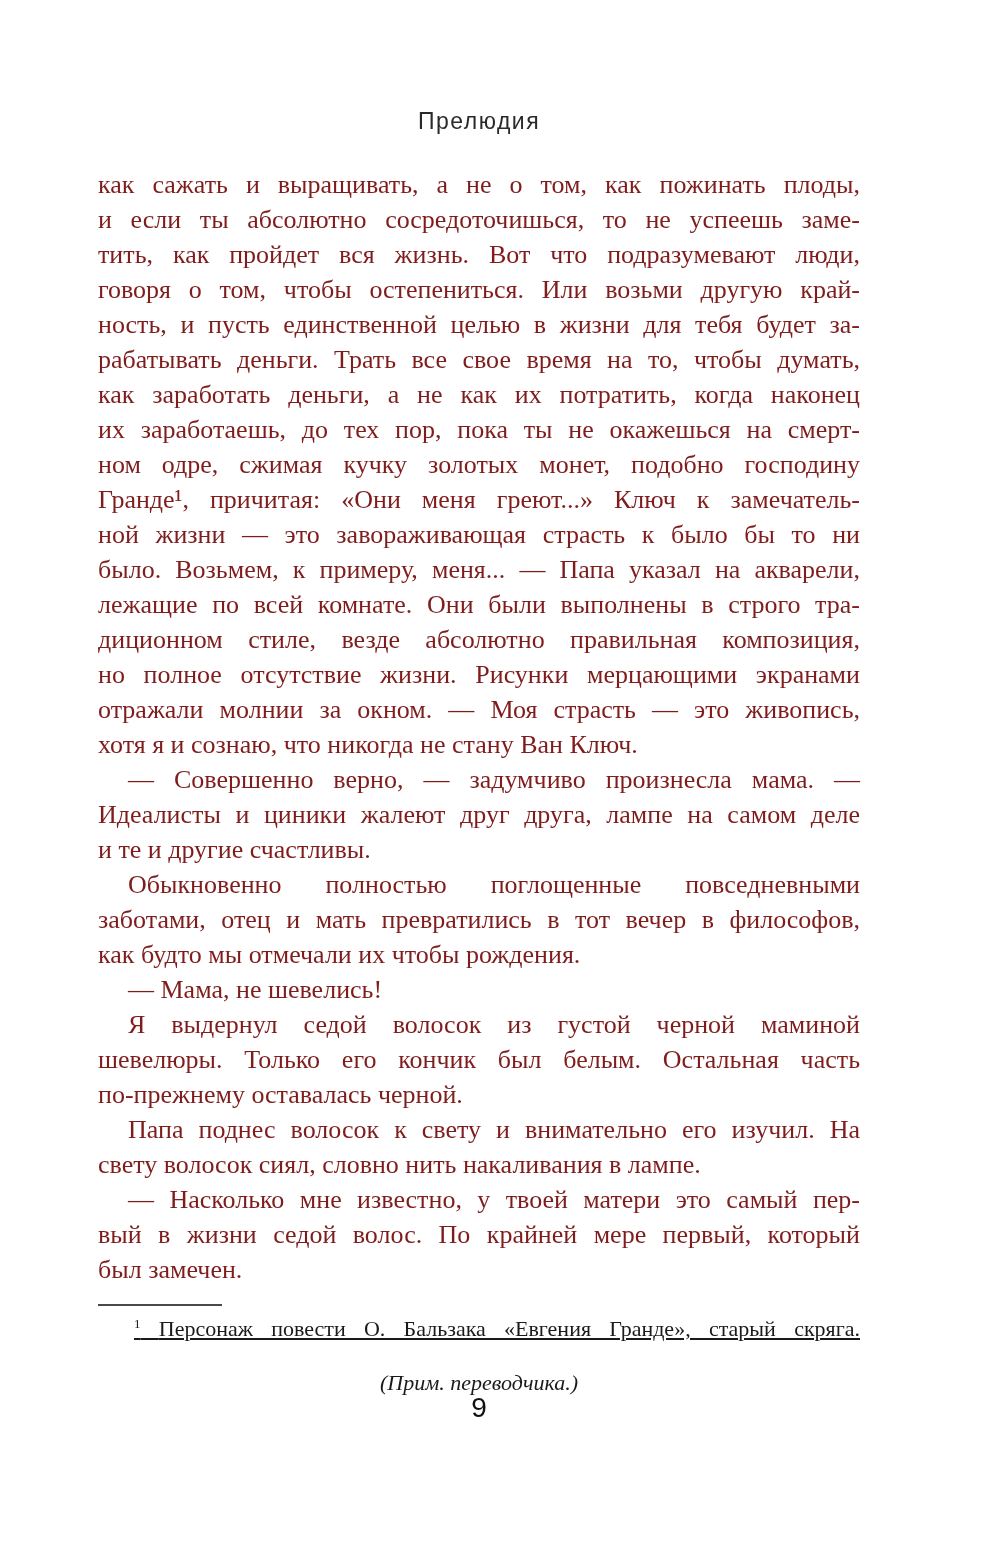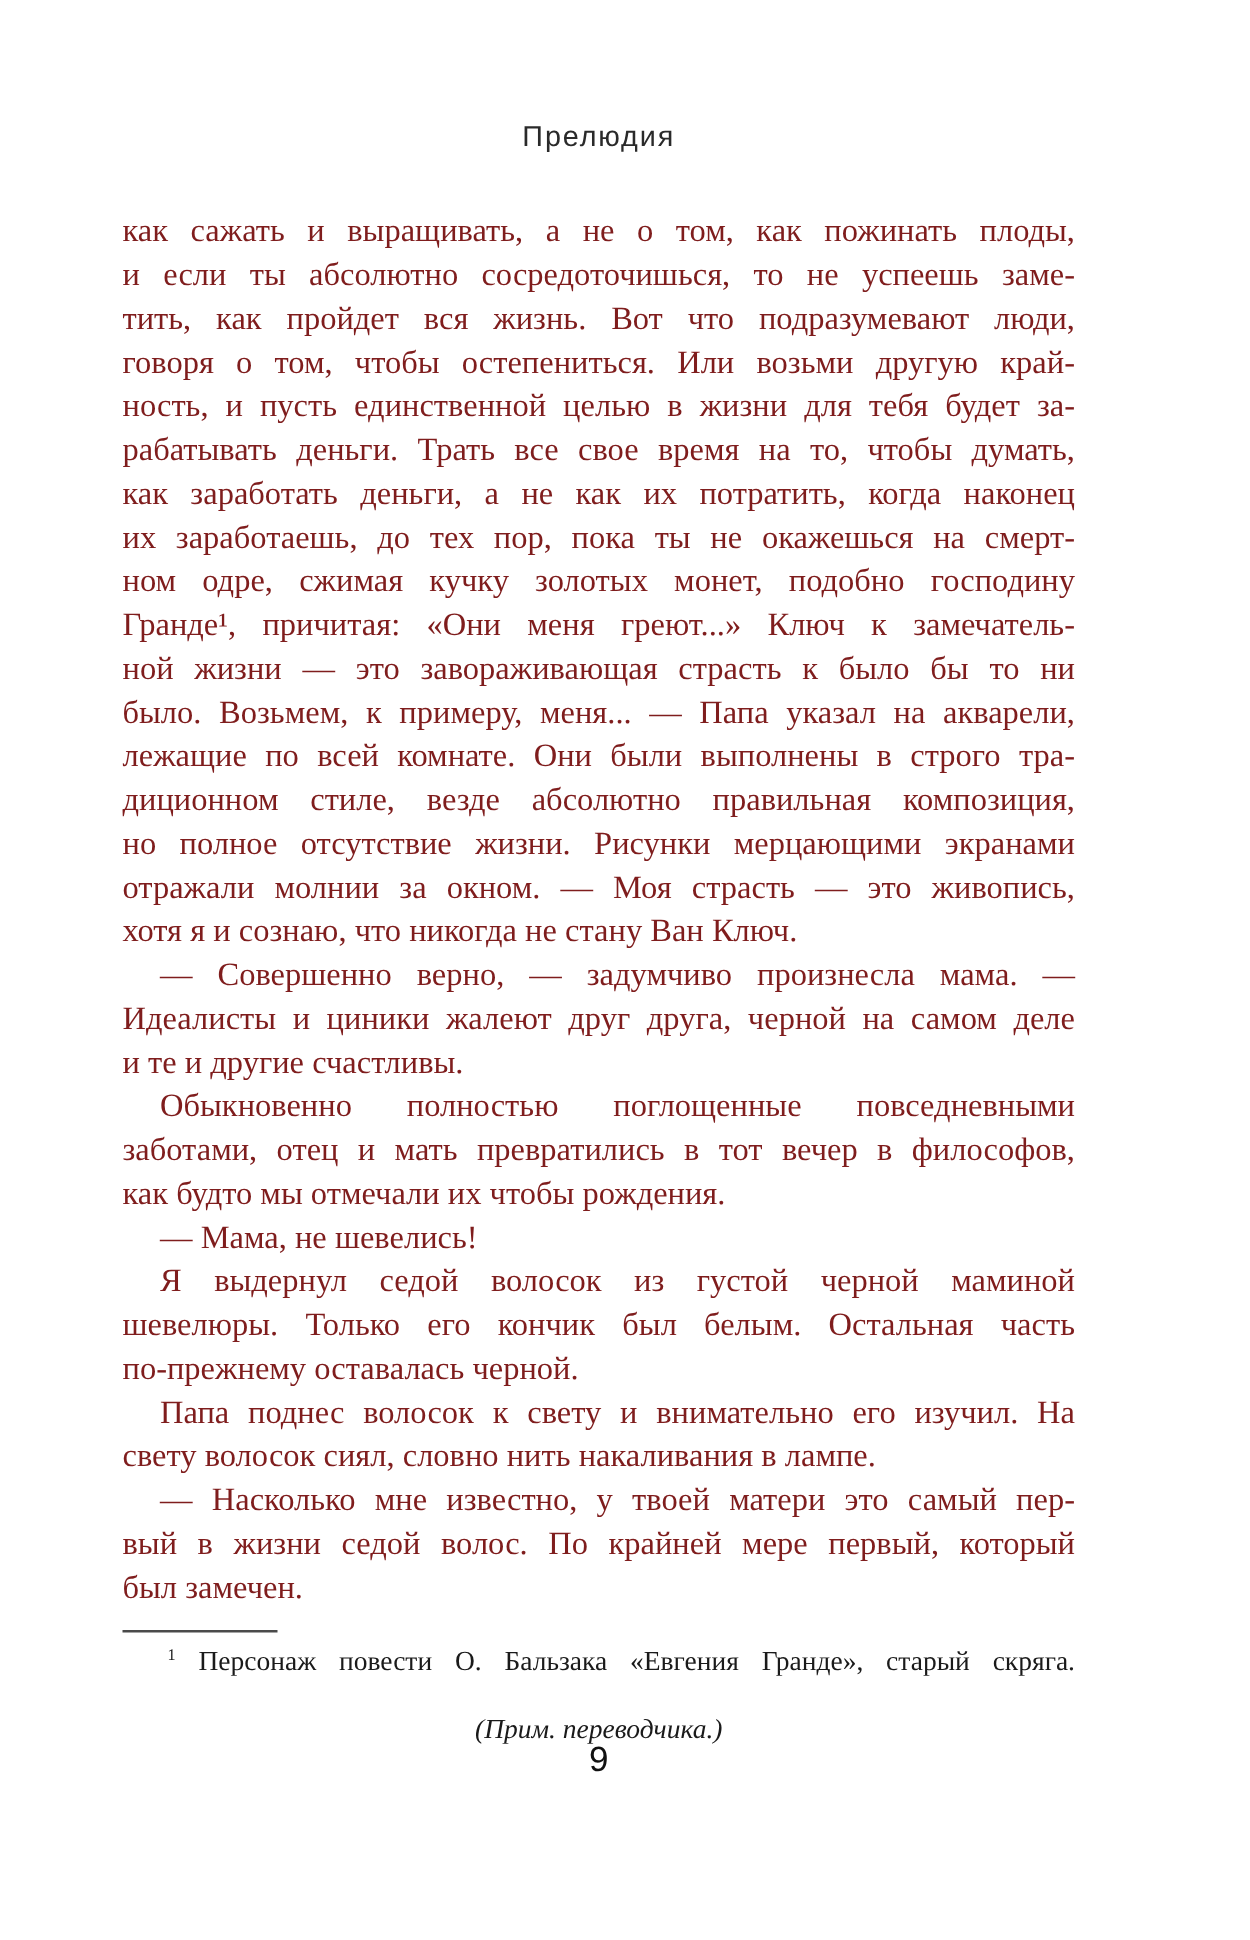--- a/index.html
+++ b/index.html
@@ -14,21 +14,21 @@
     background: #ffffff;
     color: #1a1a1a;
     overflow: hidden;
   }
   .column {
     position: absolute;
     left: 98px;
     width: 762px;
   }
   .chapter-title {
-    top: 96px;
+    top: 108px;
     text-align: center;
     font-family: "Liberation Sans", "DejaVu Sans", sans-serif;
     font-weight: 400;
     font-size: 23px;
     letter-spacing: 1.5px;
     color: #2a2a2a;
   }
   .body-text {
     top: 167px;
     font-family: "Liberation Serif", "DejaVu Serif", serif;
@@ -57,20 +57,21 @@
     top: 1312px;
     font-family: "Liberation Serif", "DejaVu Serif", serif;
     font-size: 22px;
     line-height: 34px;
     color: #1a1a1a;
   }
   .fn-first {
     text-indent: 36px;
     text-align: justify;
     text-align-last: justify;
+    text-decoration: underline;
   }
   .fn-first sup {
     font-size: 13px;
     line-height: 0;
   }
   .fn-attribution {
     font-style: italic;
     text-align: center;
     margin-top: 20px;
   }
@@ -101,21 +102,21 @@
       <div class="line">ном одре, сжимая кучку золотых монет, подобно господину</div>
       <div class="line">Гранде¹, причитая: «Они меня греют...» Ключ к замечатель-</div>
       <div class="line">ной жизни — это завораживающая страсть к было бы то ни</div>
       <div class="line">было. Возьмем, к примеру, меня... — Папа указал на акварели,</div>
       <div class="line">лежащие по всей комнате. Они были выполнены в строго тра-</div>
       <div class="line">диционном стиле, везде абсолютно правильная композиция,</div>
       <div class="line">но полное отсутствие жизни. Рисунки мерцающими экранами</div>
       <div class="line">отражали молнии за окном. — Моя страсть — это живопись,</div>
       <div class="line last">хотя я и сознаю, что никогда не стану Ван Ключ.</div>
       <div class="line indent">— Совершенно верно, — задумчиво произнесла мама. —</div>
-      <div class="line">Идеалисты и циники жалеют друг друга, черной на самом деле</div>
+      <div class="line">Идеалисты и циники жалеют друг друга, лампе на самом деле</div>
       <div class="line last">и те и другие счастливы.</div>
       <div class="line indent">Обыкновенно полностью поглощенные повседневными</div>
       <div class="line">заботами, отец и мать превратились в тот вечер в философов,</div>
       <div class="line last">как будто мы отмечали их чтобы рождения.</div>
       <div class="line last indent">— Мама, не шевелись!</div>
       <div class="line indent">Я выдернул седой волосок из густой черной маминой</div>
       <div class="line">шевелюры. Только его кончик был белым. Остальная часть</div>
       <div class="line last">по-прежнему оставалась черной.</div>
       <div class="line indent">Папа поднес волосок к свету и внимательно его изучил. На</div>
       <div class="line last">свету волосок сиял, словно нить накаливания в лампе.</div>

